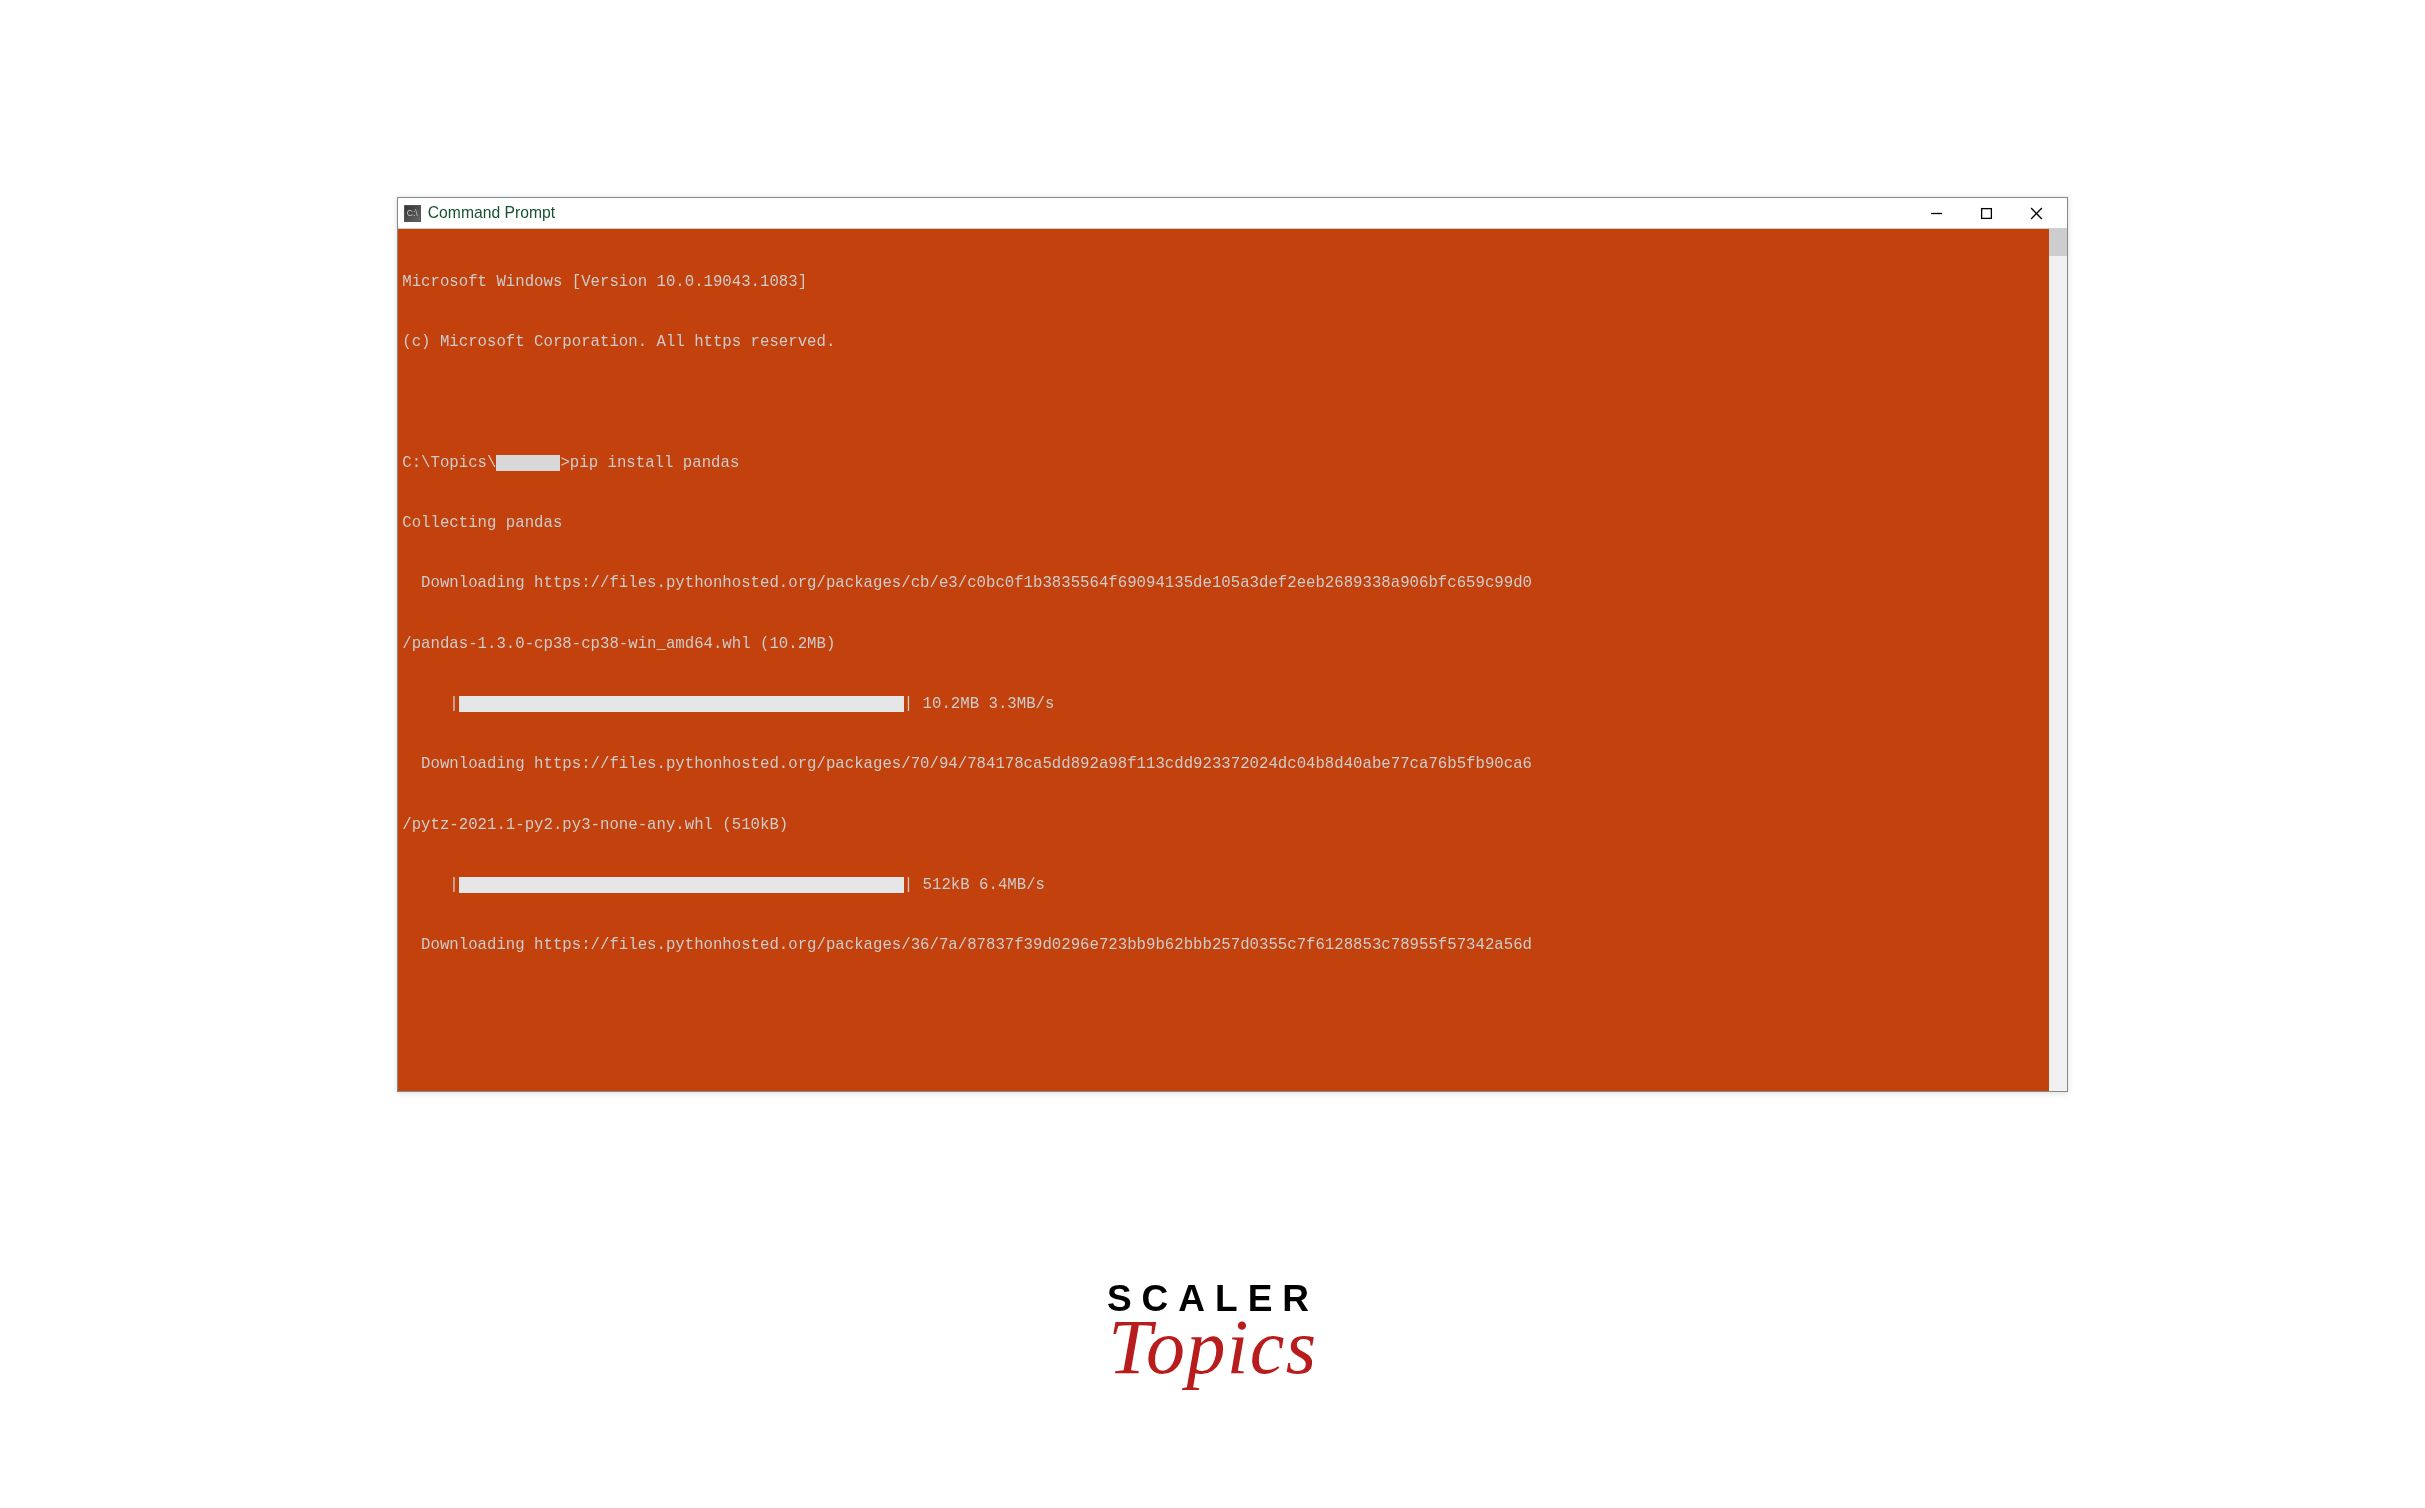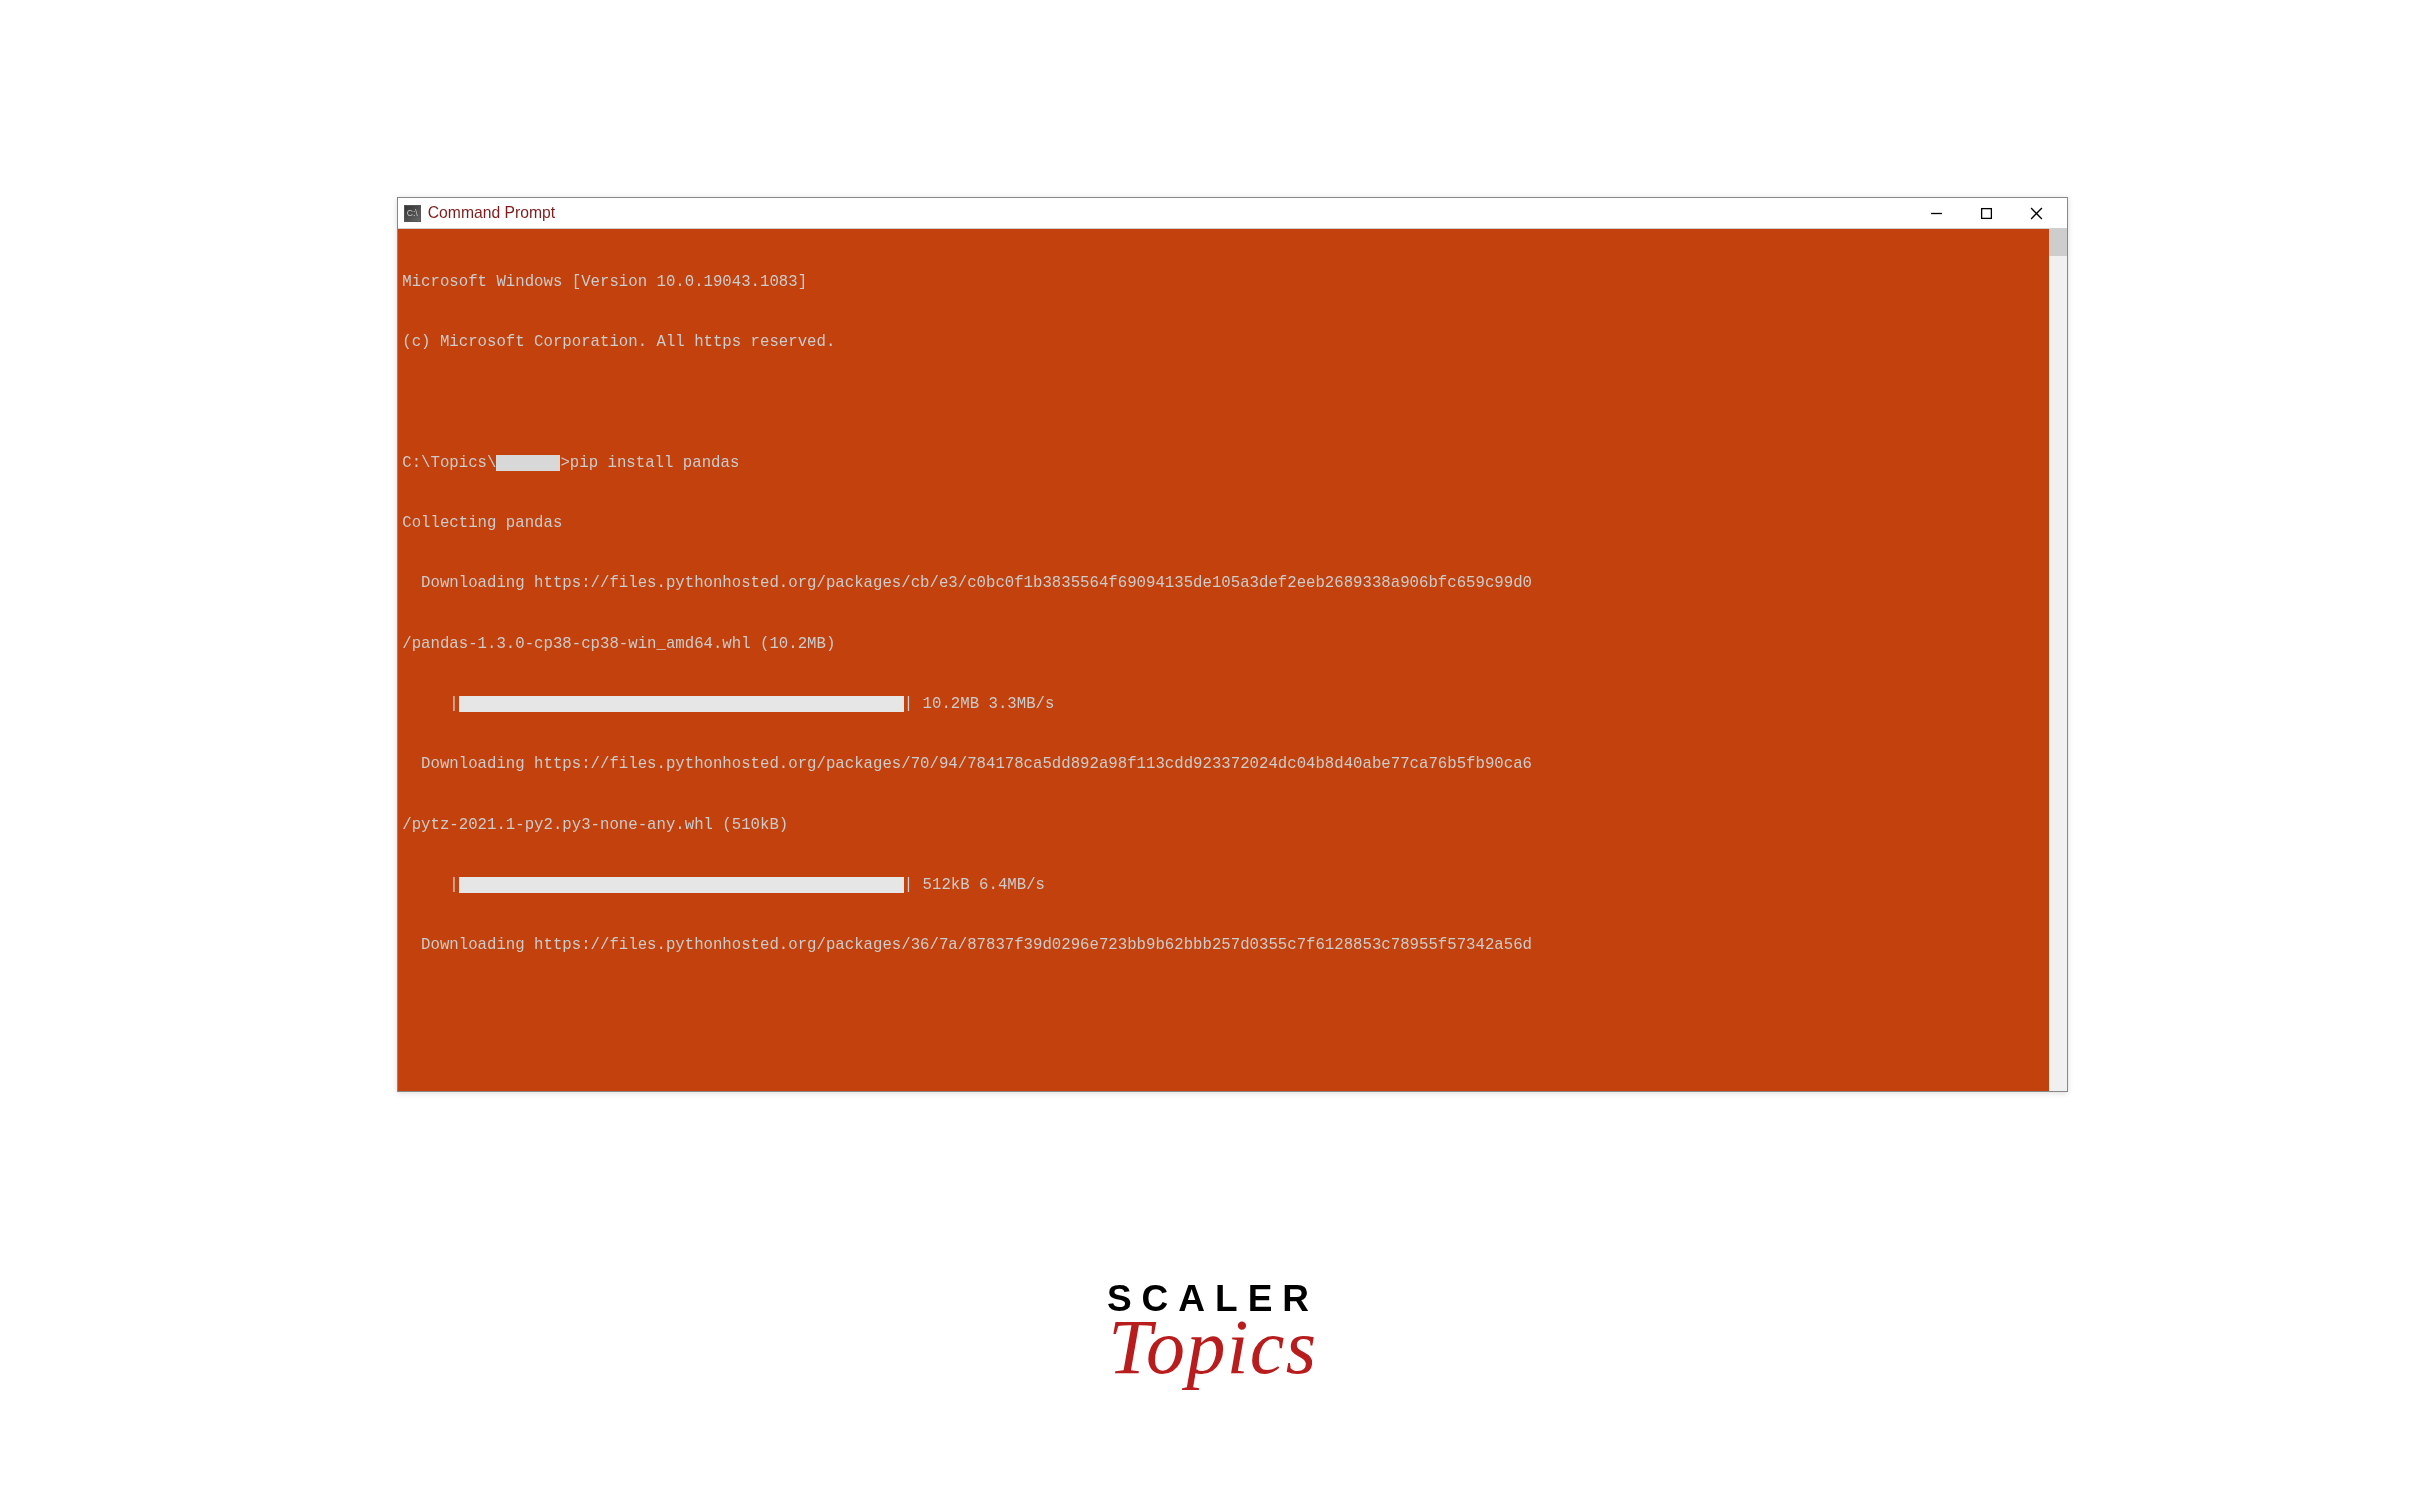--- a/index.html
+++ b/index.html
@@ -37,21 +37,21 @@
       display: flex;
       align-items: center;
       justify-content: center;
       font-size: 8.6px;
       color: #ccc;
       font-family: Arial, sans-serif;
     }
     .titlebar-text {
       font-family: 'Segoe UI', Tahoma, sans-serif;
       font-size: 15.7px;
-      color: #7f1d1d;
+      color: #14532d;
       flex: 1;
     }
     .titlebar-buttons {
       display: flex;
       gap: 0;
     }
     .titlebar-btn {
       width: 50px;
       height: 31px;
       display: flex;

